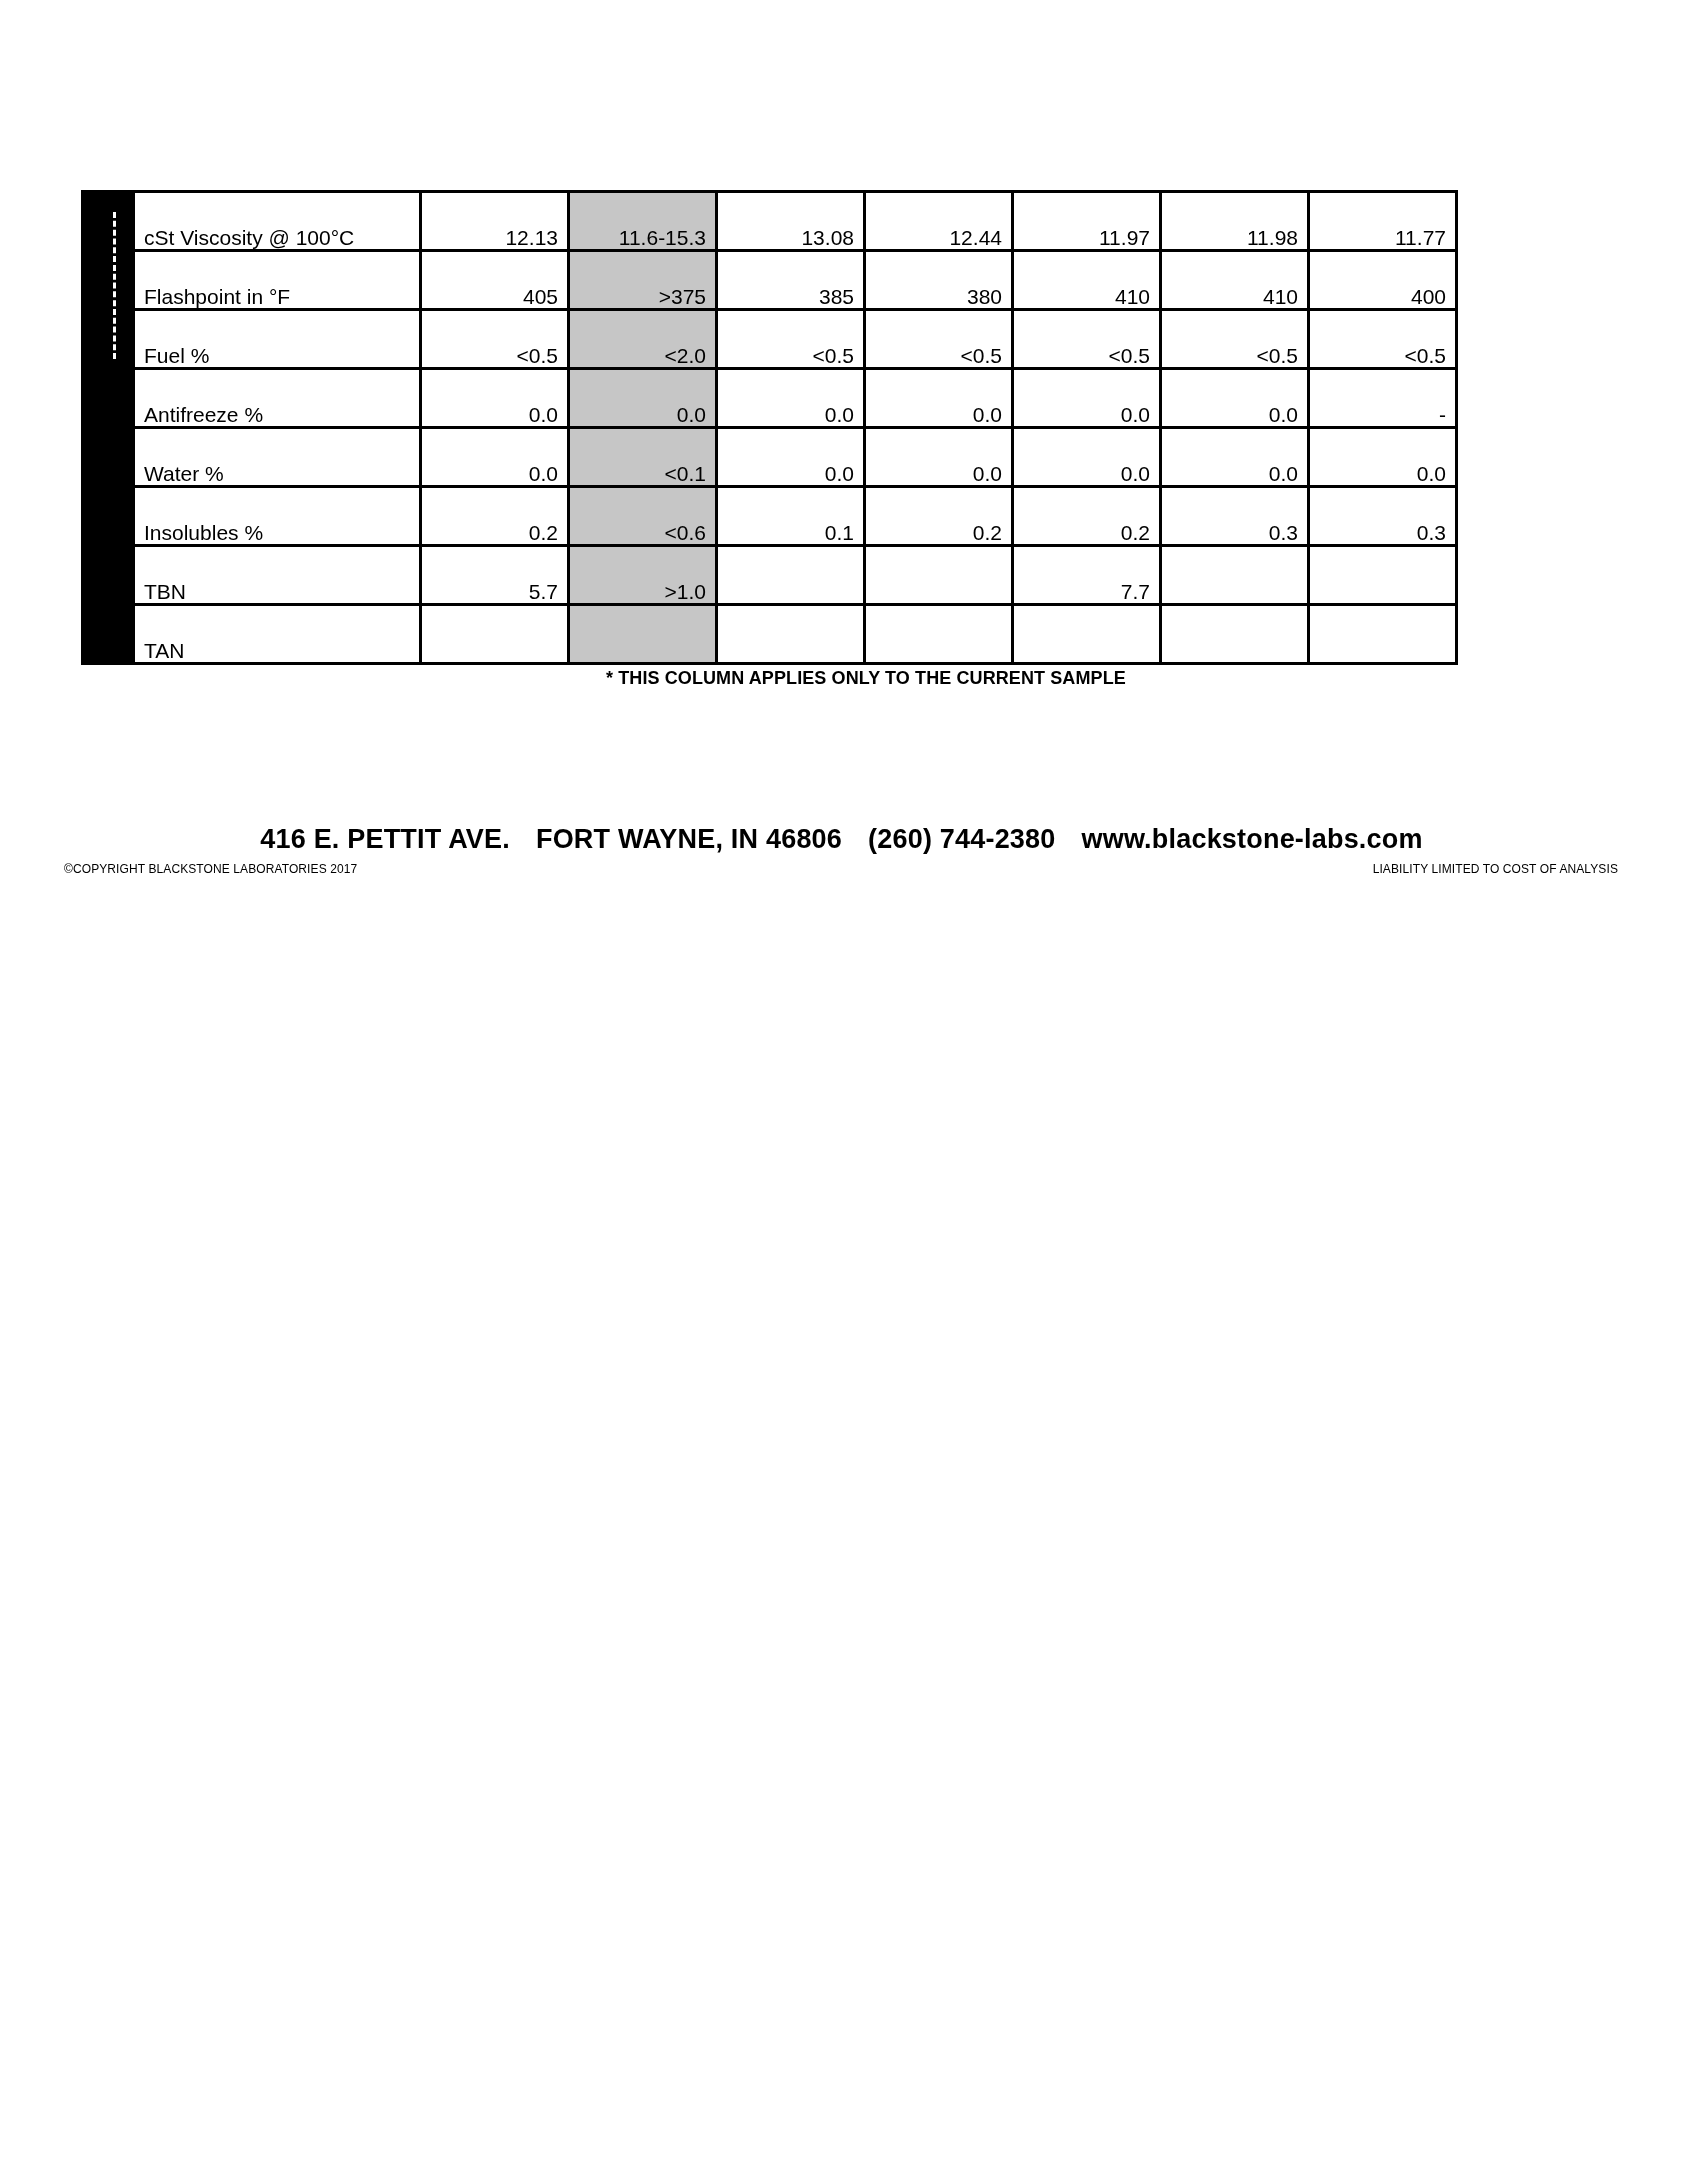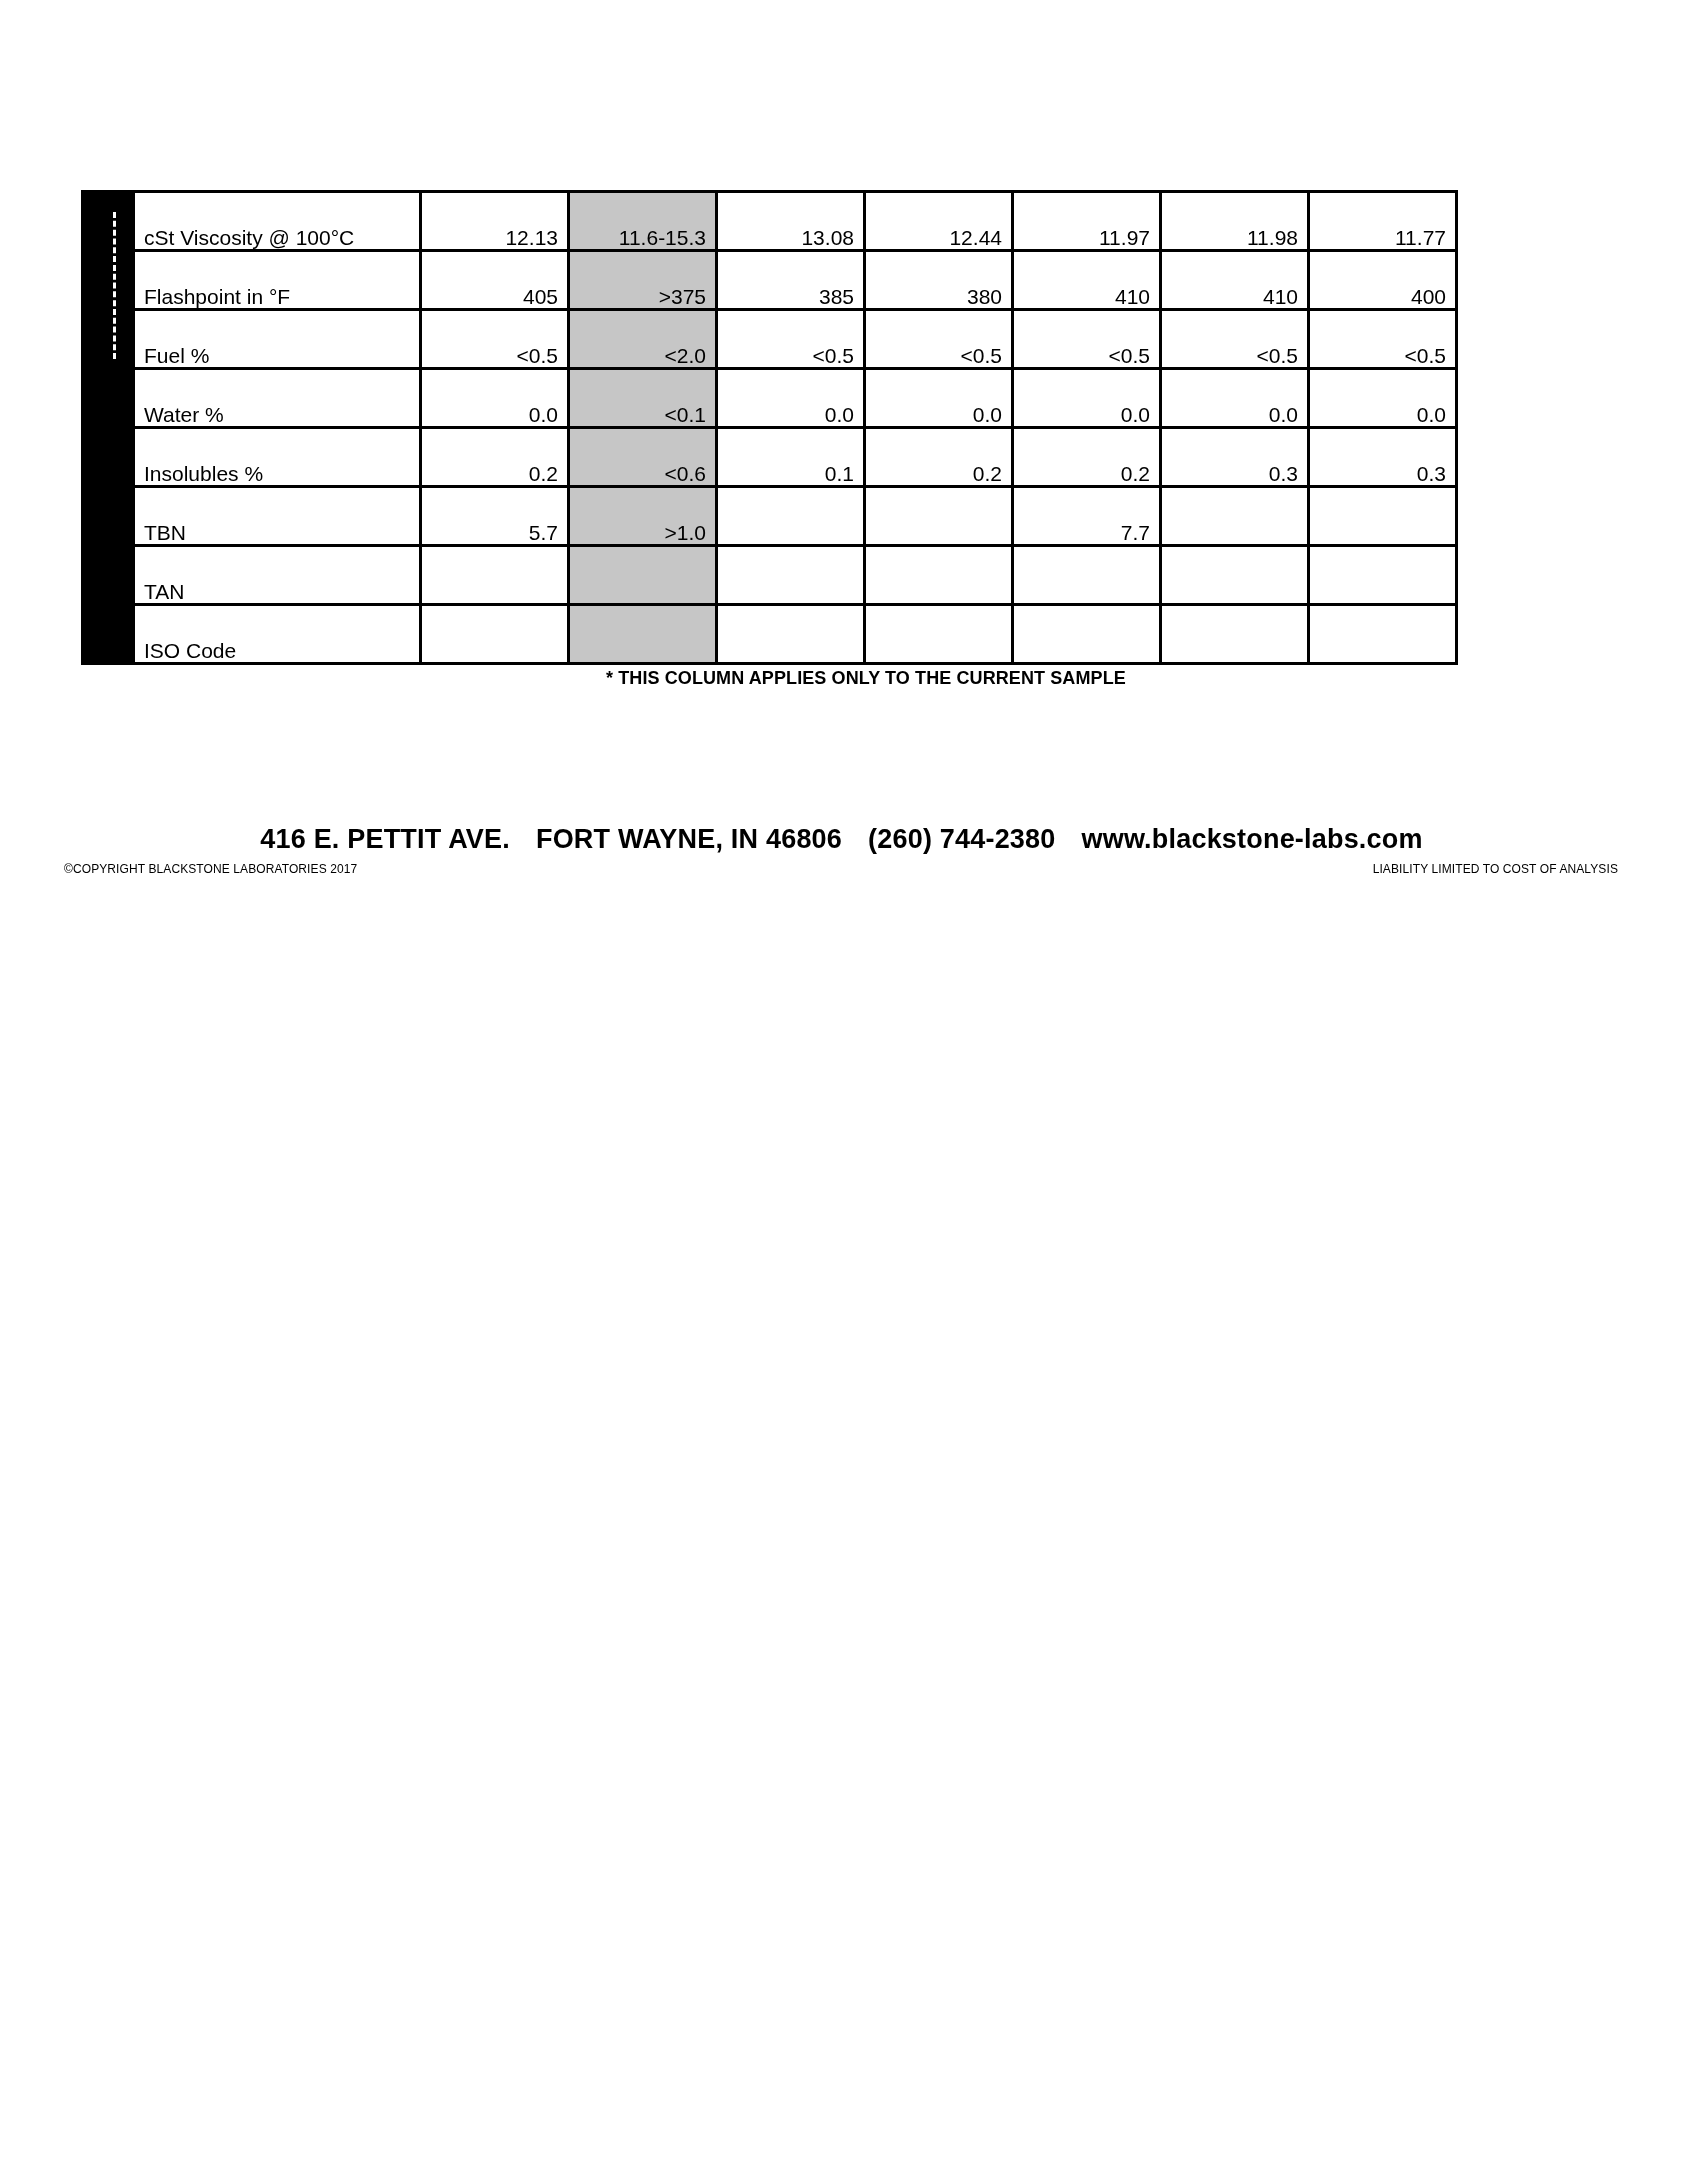--- a/index.html
+++ b/index.html
@@ -195,20 +195,30 @@
             <td class="label-cell">Fuel %</td>
             <td class="val-cell">&lt;0.5</td>
             <td class="avg-cell">&lt;2.0</td>
             <td class="val-cell">&lt;0.5</td>
             <td class="val-cell">&lt;0.5</td>
             <td class="val-cell">&lt;0.5</td>
             <td class="val-cell">&lt;0.5</td>
             <td class="val-cell">&lt;0.5</td>
           </tr>
 
+          <tr>
+            <td class="label-cell">Antifreeze %</td>
+            <td class="val-cell">0.0</td>
+            <td class="avg-cell">0.0</td>
+            <td class="val-cell">0.0</td>
+            <td class="val-cell">0.0</td>
+            <td class="val-cell">0.0</td>
+            <td class="val-cell">0.0</td>
+            <td class="val-cell">-</td>
+          </tr>
 
           <tr>
             <td class="label-cell">Water %</td>
             <td class="val-cell">0.0</td>
             <td class="avg-cell">&lt;0.1</td>
             <td class="val-cell">0.0</td>
             <td class="val-cell">0.0</td>
             <td class="val-cell">0.0</td>
             <td class="val-cell">0.0</td>
             <td class="val-cell">0.0</td>
@@ -240,30 +250,20 @@
             <td class="label-cell">TAN</td>
             <td class="val-cell"></td>
             <td class="avg-cell"></td>
             <td class="val-cell"></td>
             <td class="val-cell"></td>
             <td class="val-cell"></td>
             <td class="val-cell"></td>
             <td class="val-cell"></td>
           </tr>
 
-          <tr>
-            <td class="label-cell">ISO Code</td>
-            <td class="val-cell"></td>
-            <td class="avg-cell"></td>
-            <td class="val-cell"></td>
-            <td class="val-cell"></td>
-            <td class="val-cell"></td>
-            <td class="val-cell"></td>
-            <td class="val-cell"></td>
-          </tr>
         </tbody>
       </table>
     </div>
 
     <div class="note-row">
       <div class="note-text">* THIS COLUMN APPLIES ONLY TO THE CURRENT SAMPLE</div>
     </div>
   </div>
 
   <div class="address-line">

